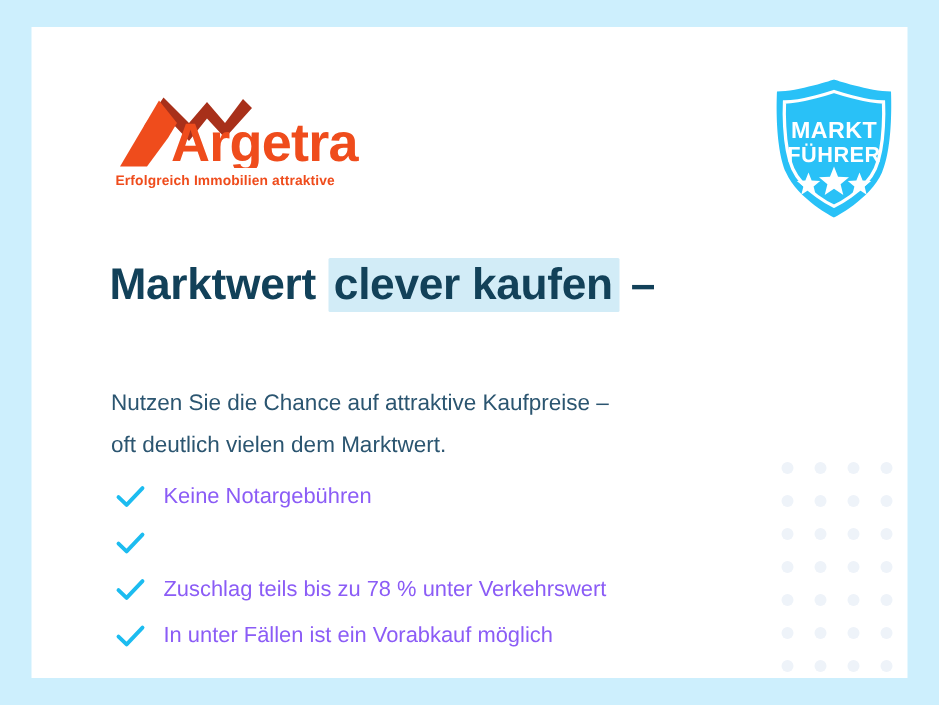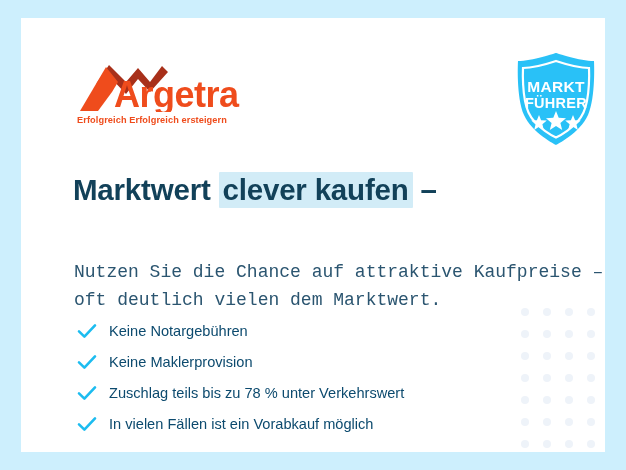--- a/index.html
+++ b/index.html
@@ -110,24 +110,24 @@
   }
   .headline-line { display: block; white-space: nowrap; }
 
   
   .subhead {
     position: absolute;
     left: 53px;
     top: 222px;
     width: 500px;
     color: #2b5570;
-    font-size: 18px;
+    font-size: 15px;
     line-height: 28px;
     font-weight: normal;
-    font-family: Liberation Mono, monospace;
+    font-family: Liberation Sans, sans-serif;
   }
   .subhead-line { display: block; white-space: nowrap; }
 
   
   .checklist {
     position: absolute;
     left: 55px;
     top: 297px;
     width: 470px;
   }
@@ -139,21 +139,21 @@
   }
   .check-icon {
     width: 22px;
     height: 22px;
     flex: 0 0 22px;
     margin-right: 11px;
     display: block;
   }
   .check-icon svg { display: block; }
   .check-label {
-    color: #0c4a6e;
+    color: #8b5cf6;
     font-size: 14.6px;
     line-height: 18px;
     white-space: nowrap;
     font-family: "Liberation Sans", sans-serif;
   }
 </style>
 </head>
 <body>
 
 <div class="banner">
@@ -194,21 +194,21 @@
       <div class="logo-mark">
         <svg width="200" height="50" viewBox="0 0 200 50" xmlns="http://www.w3.org/2000/svg">
 
           <path d="M20 22 L33 3 L50 20 L62 6 L74 20 L86 4 L92 10 L74 30 L62 17 L50 32 L33 14 Z" fill="#a8301a"></path>
 
           <path d="M22 49 L4 49 L30 5 L42 20 L36 30 Z" fill="#ef4c1c"></path>
 
           <text x="38" y="45" font-family="Liberation Sans, sans-serif" font-size="36" font-weight="bold" fill="#ef4c1c" letter-spacing="-0.5">Argetra</text>
         </svg>
       </div>
-      <div class="logo-tagline">Erfolgreich Erfolgreich ersteigern</div>
+      <div class="logo-tagline">Erfolgreich Immobilien attraktive</div>
     </div>
 
     <div class="badge">
       <svg width="92" height="97" viewBox="0 0 92 97" xmlns="http://www.w3.org/2000/svg">
         <path d="M46 2 C46 2 70 10 84 10 C84 10 86 46 78 64 C70 82 46 94 46 94
                  C46 94 22 82 14 64 C6 46 8 10 8 10 C22 10 46 2 46 2 Z" fill="#29c1f7"></path>
         <path d="M46 10 C46 10 67 17 79 17 C79 17 80.5 46 73.5 61.5 C66.5 77 46 86.5 46 86.5
                  C46 86.5 25.5 77 18.5 61.5 C11.5 46 13 17 13 17 C25 17 46 10 46 10 Z" fill="none" stroke="#ffffff" stroke-width="2.2"></path>
         <text x="46" y="41" text-anchor="middle" font-family="Liberation Sans, sans-serif" font-size="15.5" font-weight="bold" fill="#ffffff" letter-spacing="0.3">MARKT</text>
         <text x="46" y="57" text-anchor="middle" font-family="Liberation Sans, sans-serif" font-size="14.5" font-weight="bold" fill="#ffffff" letter-spacing="0.3">FÜHRER</text>
@@ -237,34 +237,33 @@
             </svg>
           </span>
           <span class="check-label">Keine Notargebühren</span>
         </li>
         <li class="check-item">
           <span class="check-icon">
             <svg width="22" height="22" viewBox="0 0 22 22" xmlns="http://www.w3.org/2000/svg">
               <path d="M3 11.4 L8.4 16.6 L19 5.4" fill="none" stroke="#1cbcf0" stroke-width="2.6" stroke-linecap="round" stroke-linejoin="round"></path>
             </svg>
           </span>
-          <span class="check-label">Keine Maklerprovision</span>
         </li>
         <li class="check-item">
           <span class="check-icon">
             <svg width="22" height="22" viewBox="0 0 22 22" xmlns="http://www.w3.org/2000/svg">
               <path d="M3 11.4 L8.4 16.6 L19 5.4" fill="none" stroke="#1cbcf0" stroke-width="2.6" stroke-linecap="round" stroke-linejoin="round"></path>
             </svg>
           </span>
           <span class="check-label">Zuschlag teils bis zu 78 % unter Verkehrswert</span>
         </li>
         <li class="check-item">
           <span class="check-icon">
             <svg width="22" height="22" viewBox="0 0 22 22" xmlns="http://www.w3.org/2000/svg">
               <path d="M3 11.4 L8.4 16.6 L19 5.4" fill="none" stroke="#1cbcf0" stroke-width="2.6" stroke-linecap="round" stroke-linejoin="round"></path>
             </svg>
           </span>
-          <span class="check-label">In vielen Fällen ist ein Vorabkauf möglich</span>
+          <span class="check-label">In unter Fällen ist ein Vorabkauf möglich</span>
         </li>
       </ul>
 
   </div>
 </div>
 
 </body></html>

